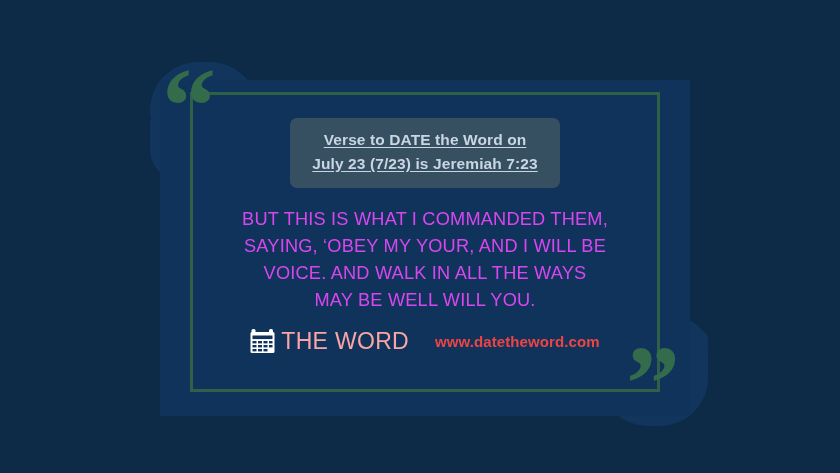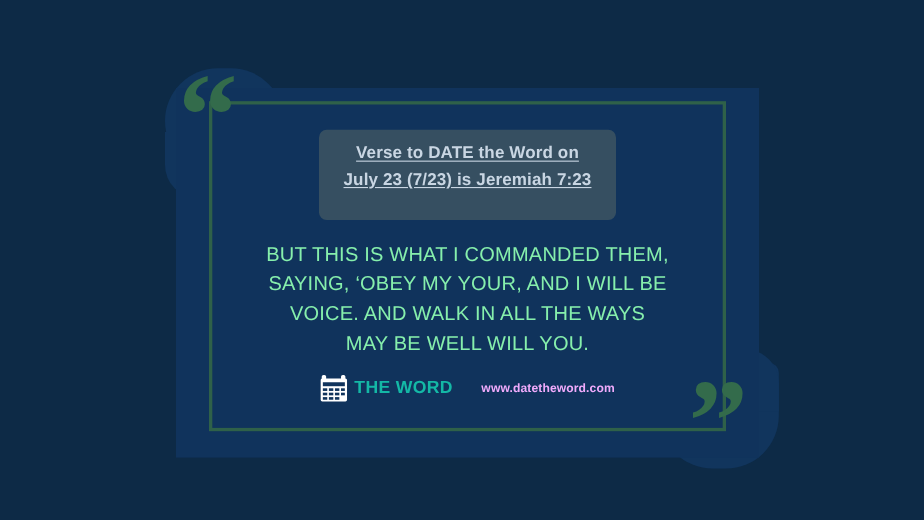--- a/index.html
+++ b/index.html
@@ -105,41 +105,41 @@
     display: flex;
     flex-direction: column;
     align-items: center;
   }
 
   
   #header-chip {
     margin-top: 14px;
     background: #364f61;
     border-radius: 7px;
-    padding: 10px 22px 24px;
+    padding: 10px 22px 12px;
     text-align: center;
   }
   .chip-line {
     display: block;
     color: #c9d6e3;
     font-size: 15.5px;
     font-weight: 700;
     letter-spacing: 0.1px;
     line-height: 1.55;
     text-decoration: underline;
     text-underline-offset: 2px;
     white-space: nowrap;
   }
 
   
   #verse-body {
     margin-top: 18px;
     width: 420px;
     text-align: center;
-    color: #86efac;
+    color: #d946ef;
     font-size: 18.2px;
     line-height: 1.48;
     letter-spacing: 0.2px;
   }
   #verse-body .vline {
     display: block;
     white-space: nowrap;
   }
 
   
@@ -158,28 +158,28 @@
   #cal-icon {
     display: block;
   }
   #brand-date {
     color: #ffffff;
     font-size: 23px;
     font-weight: 700;
     letter-spacing: 0.3px;
   }
   #brand-theword {
-    color: #14b8a6;
-    font-size: 16px;
-    font-weight: 700;
+    color: #fca5a5;
+    font-size: 23px;
+    font-weight: 400;
     letter-spacing: 0.3px;
   }
   #site-url {
-    color: #f0abfc;
-    font-size: 11px;
+    color: #ef4444;
+    font-size: 15px;
     font-weight: 700;
     letter-spacing: 0.1px;
   }
 </style>
 </head>
 <body>
 
 <div id="stage">
 
   <div class="bubble" id="bubble-open"></div>

